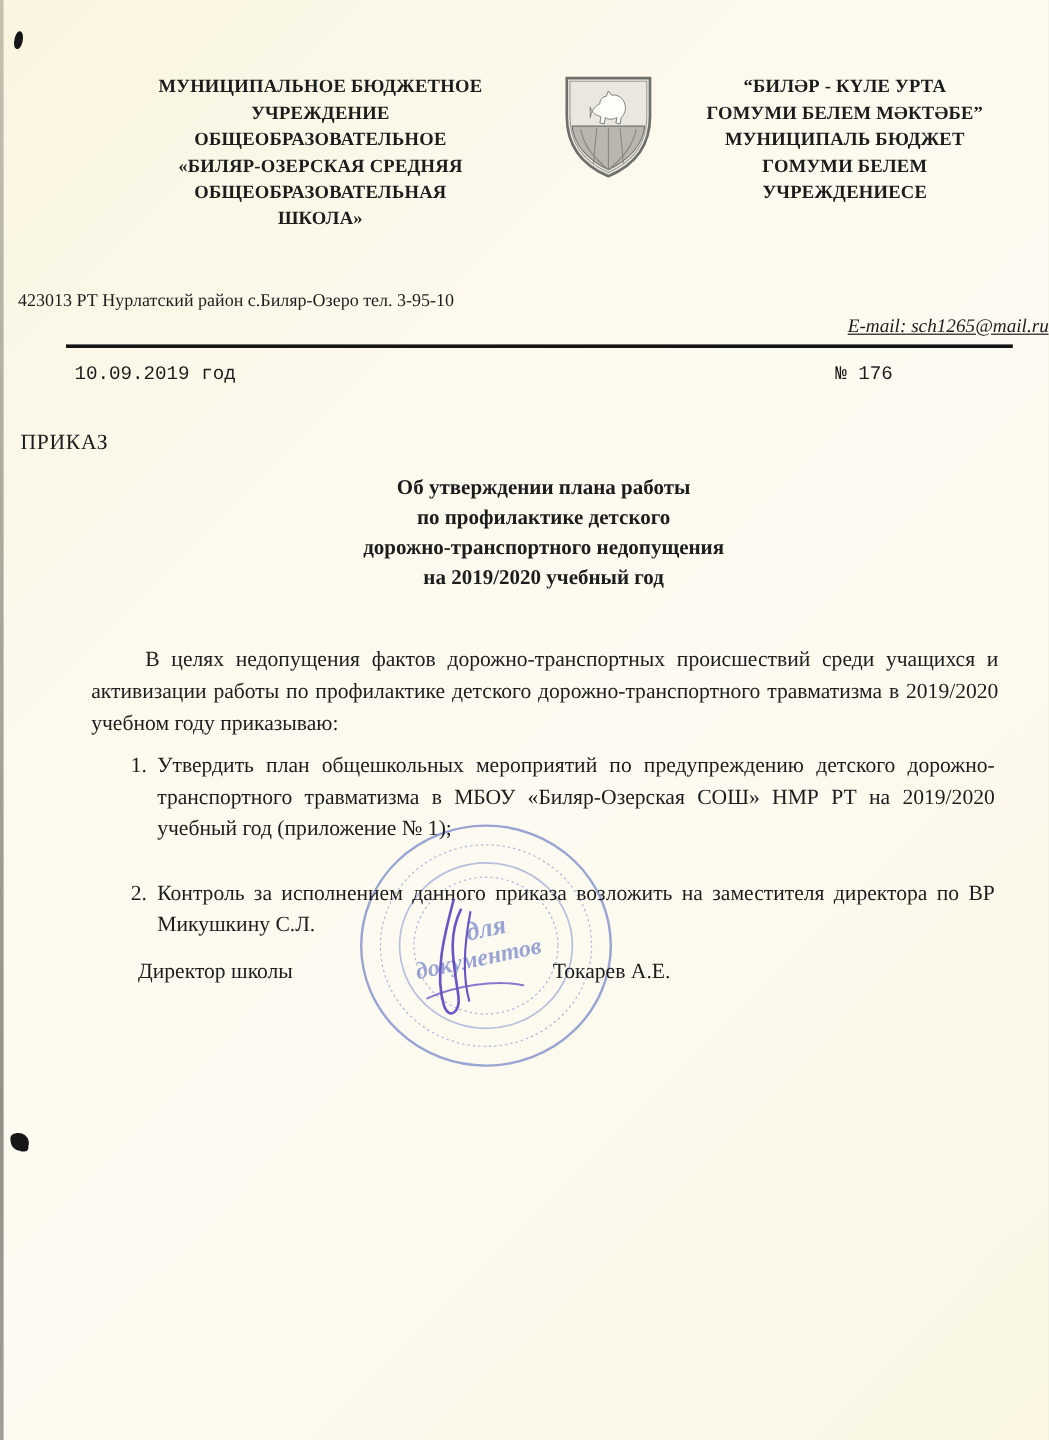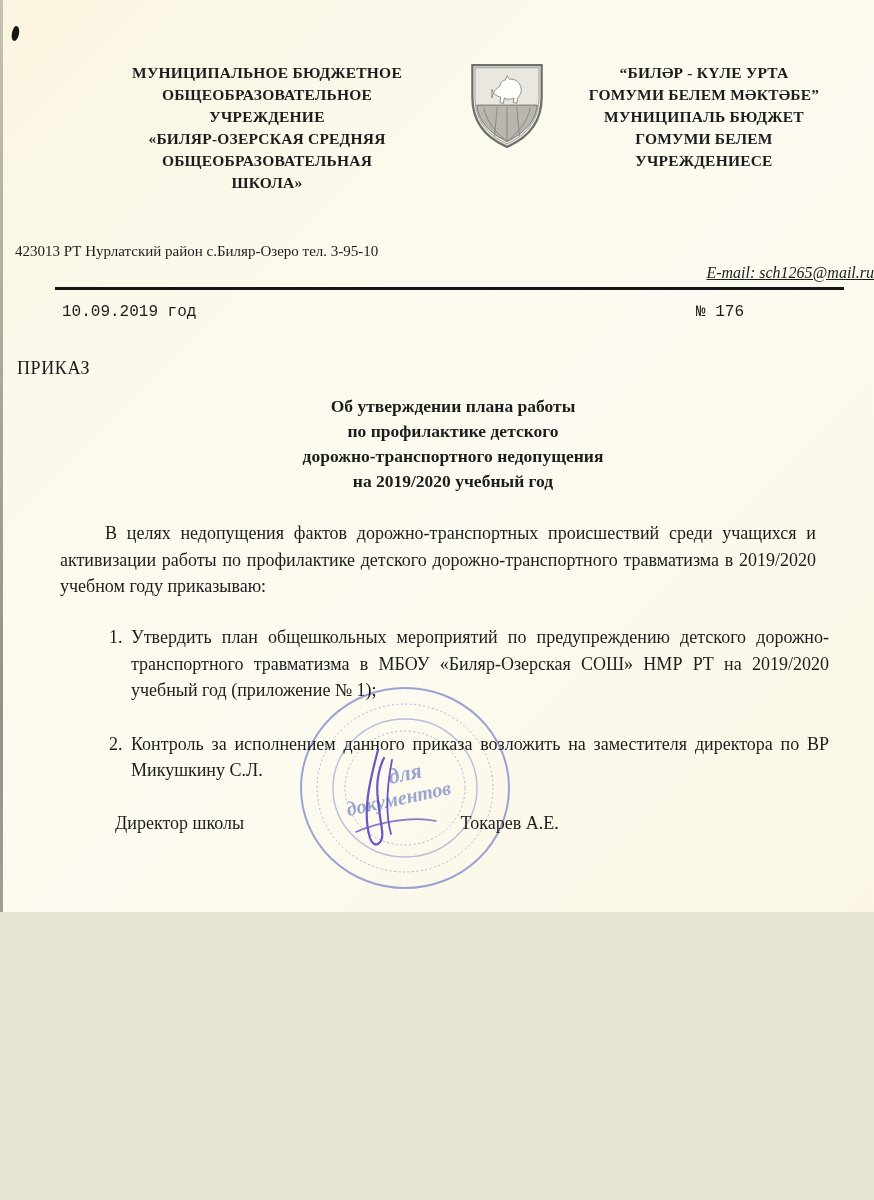--- a/index.html
+++ b/index.html
@@ -1,17 +1,17 @@
 <!DOCTYPE html>
 <html><head>
 <meta charset="utf-8">
 <style>
   html,body{margin:0;padding:0;background:#e8e4d4;}
   .page{
-    position:relative;width:874px;height:912px;margin:0 auto;overflow:hidden;
+    position:relative;width:874px;height:1200px;margin:0 auto;overflow:hidden;
     background:linear-gradient(135deg,#faf5e0 0%,#fcf9ec 28%,#fdfbf1 55%,#faf6e3 100%);
     font-family:"Liberation Serif","DejaVu Serif",serif;color:#1c1c1c;
   }
   .edge-left{position:absolute;left:0;top:0;width:3px;height:100%;
     background:linear-gradient(#9a9788 0%,#6a675a 40%,#3c3a32 78%,#55534a 100%);opacity:.55;}
   .mark{position:absolute;background:#161616;}
   .mark-top{left:12px;top:26px;width:7px;height:15px;border-radius:45% 55% 50% 50%;transform:rotate(12deg);}
   .mark-mid{left:9px;top:944px;width:15px;height:15px;border-radius:30% 60% 45% 55%;transform:rotate(-8deg);box-shadow:2px 4px 0 -3px #161616;}
 
   .org{position:absolute;top:62px;text-align:center;font-weight:bold;font-size:15.5px;line-height:22px;letter-spacing:.2px;}
@@ -21,44 +21,44 @@
 
   .address{position:absolute;top:243px;left:15px;width:100%;text-align:left;font-size:15px;}
   .email{position:absolute;top:264px;left:0;width:100%;text-align:right;font-size:16px;text-decoration:underline;font-style:italic;}
   .rule{position:absolute;top:287px;left:55px;width:789px;height:3px;background:#151515;}
 
   .meta-row{position:absolute;top:303px;left:62px;right:130px;display:flex;justify-content:space-between;font-size:16px;font-family:Liberation Mono, monospace;}
 
   .title{position:absolute;top:341px;left:0;width:100%;margin:17px;text-align:left;font-size:18px;font-weight:normal;letter-spacing:.6px;}
   .subject{position:absolute;top:394px;left:16px;width:100%;text-align:center;font-weight:bold;font-size:17.5px;line-height:25px;}
 
-  .intro{position:absolute;top:520px;left:60px;width:756px;margin:0;font-size:18px;line-height:26.5px;text-align:justify;text-indent:45px;}
+  .intro{position:absolute;top:520px;left:60px;width:756px;margin:16px;font-size:18px;line-height:26.5px;text-align:justify;text-indent:45px;}
 
   .order-list{position:absolute;top:612px;left:60px;width:702px;margin:12px;padding:0 0 0 55px;font-size:18px;line-height:26.5px;text-align:justify;}
   .order-list li{margin:0 0 27px 0;padding-left:4px;}
 
   .sig-row{position:absolute;top:799px;left:115px;font-size:18px;white-space:nowrap;}
-  .sig-name{display:inline-block;margin-left:212px;margin-top:14px;}
+  .sig-name{display:inline-block;margin-left:212px;}
 
   .stamp{position:absolute;left:282px;top:676px;width:246px;height:224px;opacity:.52;mix-blend-mode:multiply;pointer-events:none;}
   .signature-ink{position:absolute;left:330px;top:742px;width:130px;height:115px;opacity:.9;pointer-events:none;}
 </style>
 </head>
 <body>
 
 <div class="page">
 
   <div class="edge-left"></div>
   <div class="mark mark-top"></div>
   <div class="mark mark-mid"></div>
 
   <div class="org org-left">
     <div>МУНИЦИПАЛЬНОЕ БЮДЖЕТНОЕ</div>
+    <div>УЧРЕЖДЕНИЕ</div>
     <div>ОБЩЕОБРАЗОВАТЕЛЬНОЕ</div>
-    <div>УЧРЕЖДЕНИЕ</div>
     <div>«БИЛЯР-ОЗЕРСКАЯ СРЕДНЯЯ</div>
     <div>ОБЩЕОБРАЗОВАТЕЛЬНАЯ</div>
     <div>ШКОЛА»</div>
   </div>
 
   <div class="emblem">
     <svg viewBox="0 0 90 100" width="80" height="92">
       <path d="M6,4 H84 V40 C84,66 71,85 45,96 C19,85 6,66 6,40 Z" fill="#e9e7e0" stroke="#6e6e6a" stroke-width="2.5"></path>
       <path d="M9,7 H81 V40 C81,64 69,82 45,92.5 C21,82 9,64 9,40 Z" fill="none" stroke="#9a9a94" stroke-width="1"></path>
       <path d="M11,49 H79 C77,66 67,79 45,90 C23,79 13,66 11,49 Z" fill="#b8b6ae" stroke="#6e6e6a" stroke-width="1"></path>

